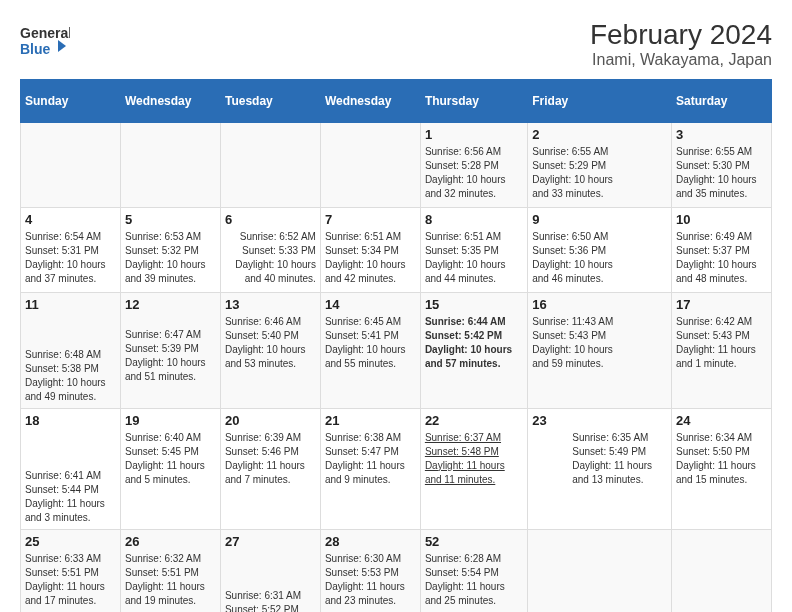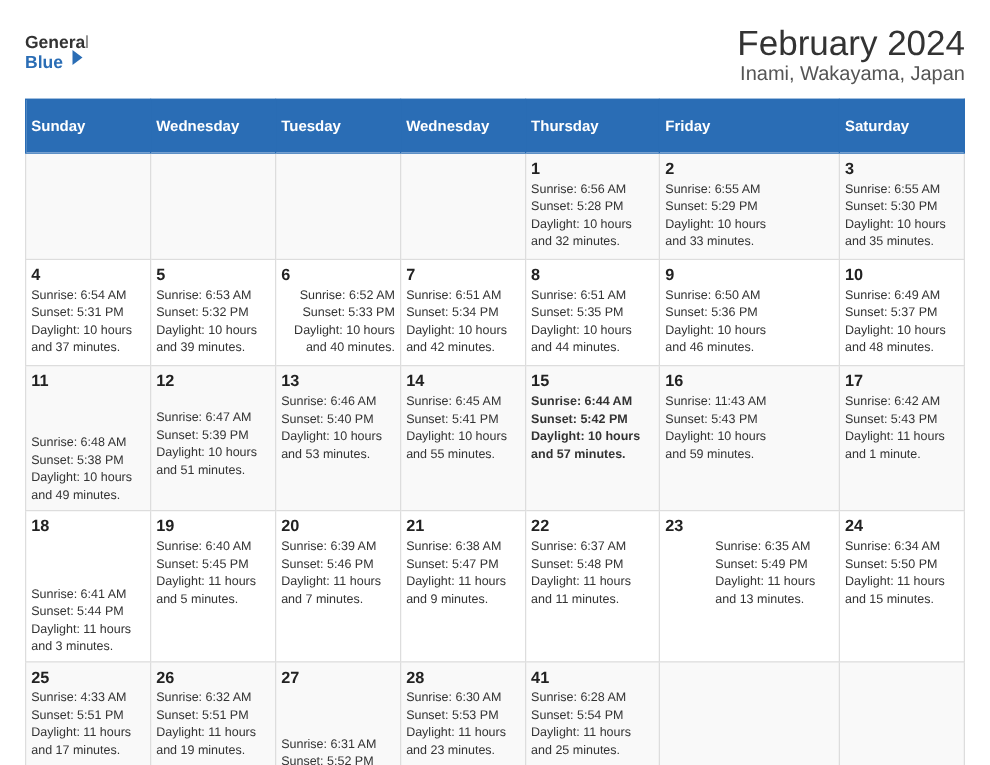--- a/index.html
+++ b/index.html
@@ -261,21 +261,21 @@
         </td>
         <td>
           <div class="day-number">21</div>
           <div class="day-info" style="white-space: pre-line;">Sunrise: 6:38 AM
 Sunset: 5:47 PM
 Daylight: 11 hours
 and 9 minutes.</div>
         </td>
         <td>
           <div class="day-number">22</div>
-          <div class="day-info" style="white-space: pre-line;">Sunrise: 6:37 AM
+          <div class="day-info" style="white-space: pre-line; text-decoration: underline;">Sunrise: 6:37 AM
 Sunset: 5:48 PM
 Daylight: 11 hours
 and 11 minutes.</div>
         </td>
         <td>
           <div class="day-number">23</div>
           <div class="day-info" style="white-space: pre-line; margin-left: 40px;">Sunrise: 6:35 AM
 Sunset: 5:49 PM
 Daylight: 11 hours
 and 13 minutes.</div>
@@ -284,21 +284,21 @@
           <div class="day-number">24</div>
           <div class="day-info" style="white-space: pre-line;">Sunrise: 6:34 AM
 Sunset: 5:50 PM
 Daylight: 11 hours
 and 15 minutes.</div>
         </td>
       </tr>
       <tr>
         <td>
           <div class="day-number">25</div>
-          <div class="day-info" style="white-space: pre-line;">Sunrise: 4:33 AM
+          <div class="day-info" style="white-space: pre-line;">Sunrise: 6:33 AM
 Sunset: 5:51 PM
 Daylight: 11 hours
 and 17 minutes.</div>
         </td>
         <td>
           <div class="day-number">26</div>
           <div class="day-info" style="white-space: pre-line;">Sunrise: 6:32 AM
 Sunset: 5:51 PM
 Daylight: 11 hours
 and 19 minutes.</div>
@@ -311,21 +311,21 @@
 and 21 minutes.</div>
         </td>
         <td>
           <div class="day-number">28</div>
           <div class="day-info" style="white-space: pre-line;">Sunrise: 6:30 AM
 Sunset: 5:53 PM
 Daylight: 11 hours
 and 23 minutes.</div>
         </td>
         <td>
-          <div class="day-number">41</div>
+          <div class="day-number">52</div>
           <div class="day-info" style="white-space: pre-line;">Sunrise: 6:28 AM
 Sunset: 5:54 PM
 Daylight: 11 hours
 and 25 minutes.</div>
         </td>
         <td></td>
         <td></td>
       </tr>
     </tbody>
 </table>

